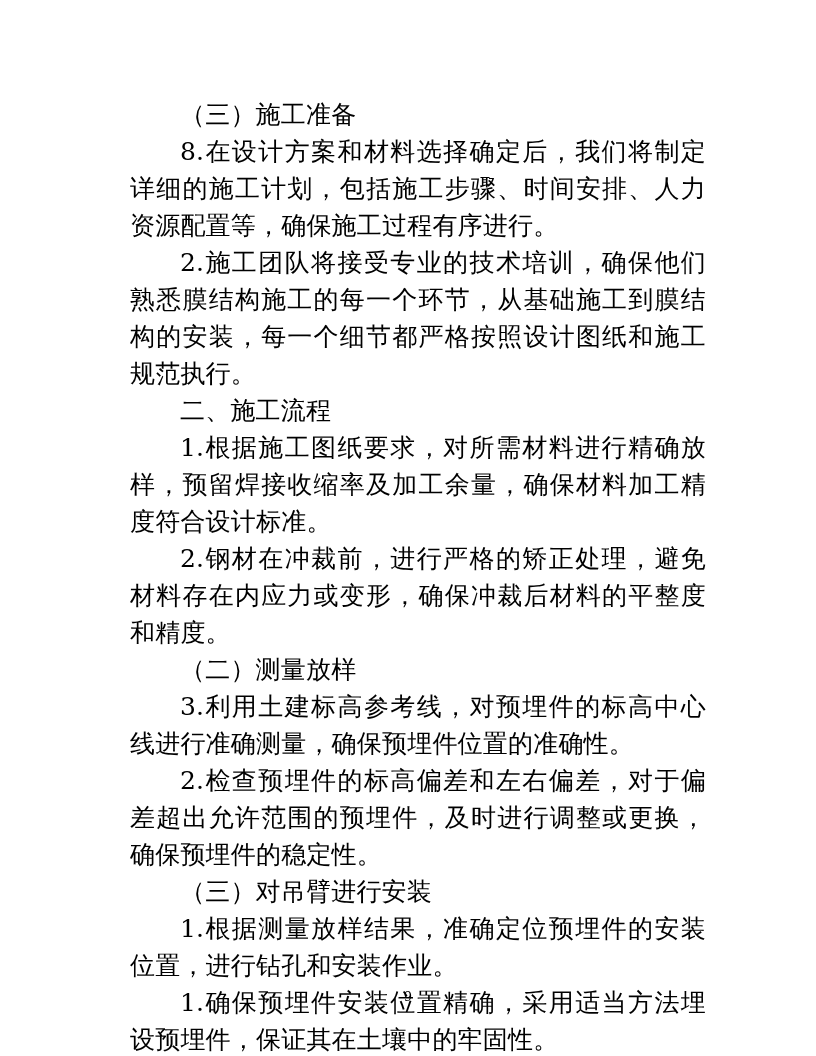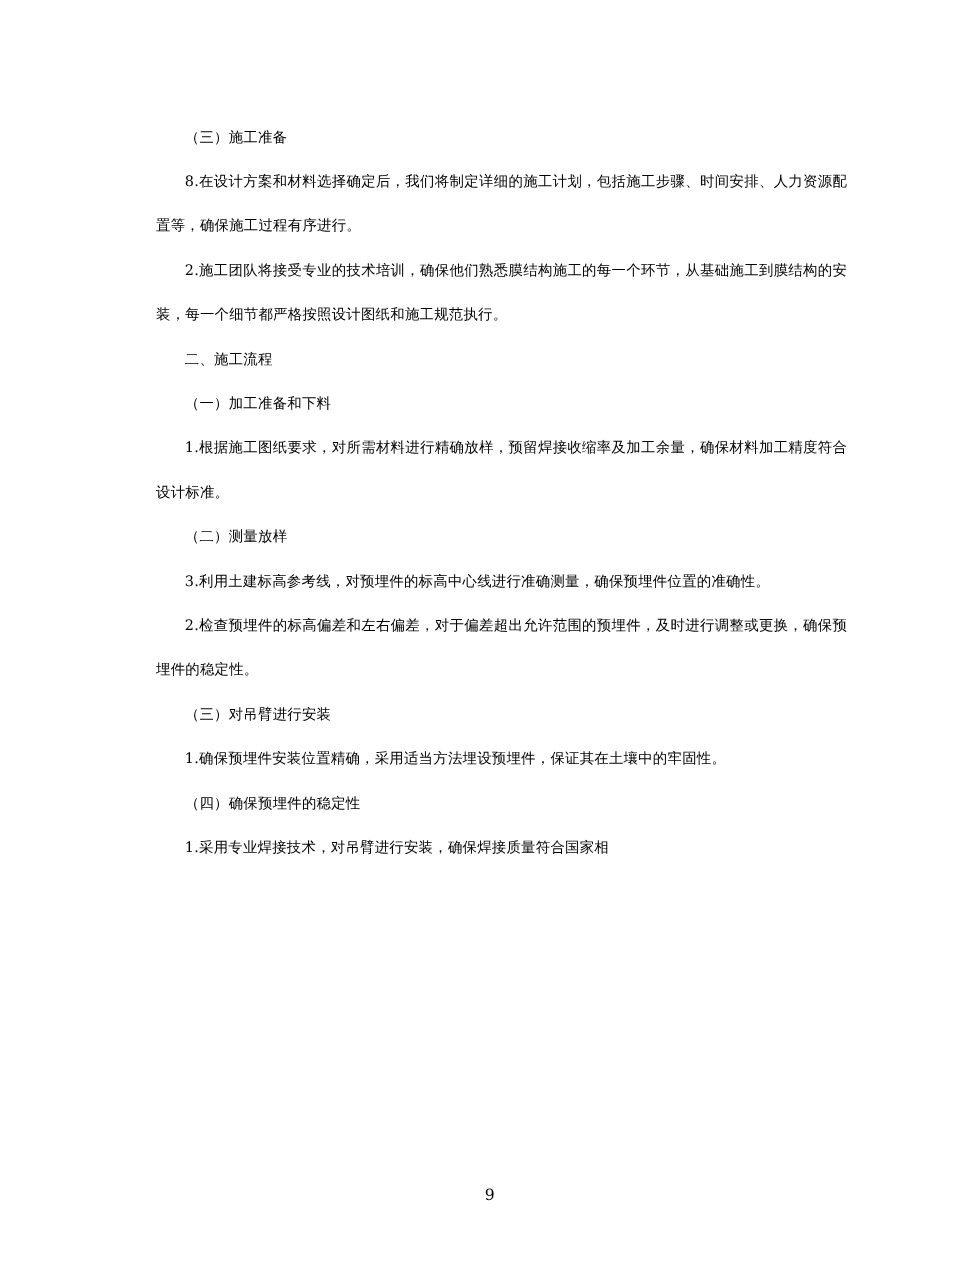--- a/index.html
+++ b/index.html
@@ -22,21 +22,21 @@
     width: 816px;
     height: 1056px;
     box-sizing: border-box;
     padding: 96px 110px 60px 130px;
   }
   .doc-body {
     margin-top: 0;
   }
   p.para {
     margin: 0 0 0 0;
-    font-size: 12px;
+    font-size: 25px;
     line-height: 37px;
     text-align: justify;
     text-justify: inter-ideograph;
     letter-spacing: 0.2px;
     white-space: pre-wrap;
   }
   p.indent {
     text-indent: 2em;
   }
   .footer {
@@ -52,24 +52,25 @@
 </style>
 </head>
 <body>
 
 <div class="page">
   <div class="doc-body">
     <p class="para indent">（三）施工准备</p>
     <p class="para indent">8.在设计方案和材料选择确定后，我们将制定详细的施工计划，包括施工步骤、时间安排、人力资源配置等，确保施工过程有序进行。</p>
     <p class="para indent">2.施工团队将接受专业的技术培训，确保他们熟悉膜结构施工的每一个环节，从基础施工到膜结构的安装，每一个细节都严格按照设计图纸和施工规范执行。</p>
     <p class="para indent">二、施工流程</p>
-    <p class="para indent">（一）加工准备和下料</p>
     <p class="para indent">1.根据施工图纸要求，对所需材料进行精确放样，预留焊接收缩率及加工余量，确保材料加工精度符合设计标准。</p>
+    <p class="para indent">2.钢材在冲裁前，进行严格的矫正处理，避免材料存在内应力或变形，确保冲裁后材料的平整度和精度。</p>
     <p class="para indent">（二）测量放样</p>
     <p class="para indent">3.利用土建标高参考线，对预埋件的标高中心线进行准确测量，确保预埋件位置的准确性。</p>
     <p class="para indent">2.检查预埋件的标高偏差和左右偏差，对于偏差超出允许范围的预埋件，及时进行调整或更换，确保预埋件的稳定性。</p>
     <p class="para indent">（三）对吊臂进行安装</p>
+    <p class="para indent">1.根据测量放样结果，准确定位预埋件的安装位置，进行钻孔和安装作业。</p>
     <p class="para indent">1.确保预埋件安装位置精确，采用适当方法埋设预埋件，保证其在土壤中的牢固性。</p>
     <p class="para indent">（四）确保预埋件的稳定性</p>
     <p class="para indent">1.采用专业焊接技术，对吊臂进行安装，确保焊接质量符合国家相</p>
   </div>
   <div class="footer">9</div>
 </div>
 
 </body></html>

